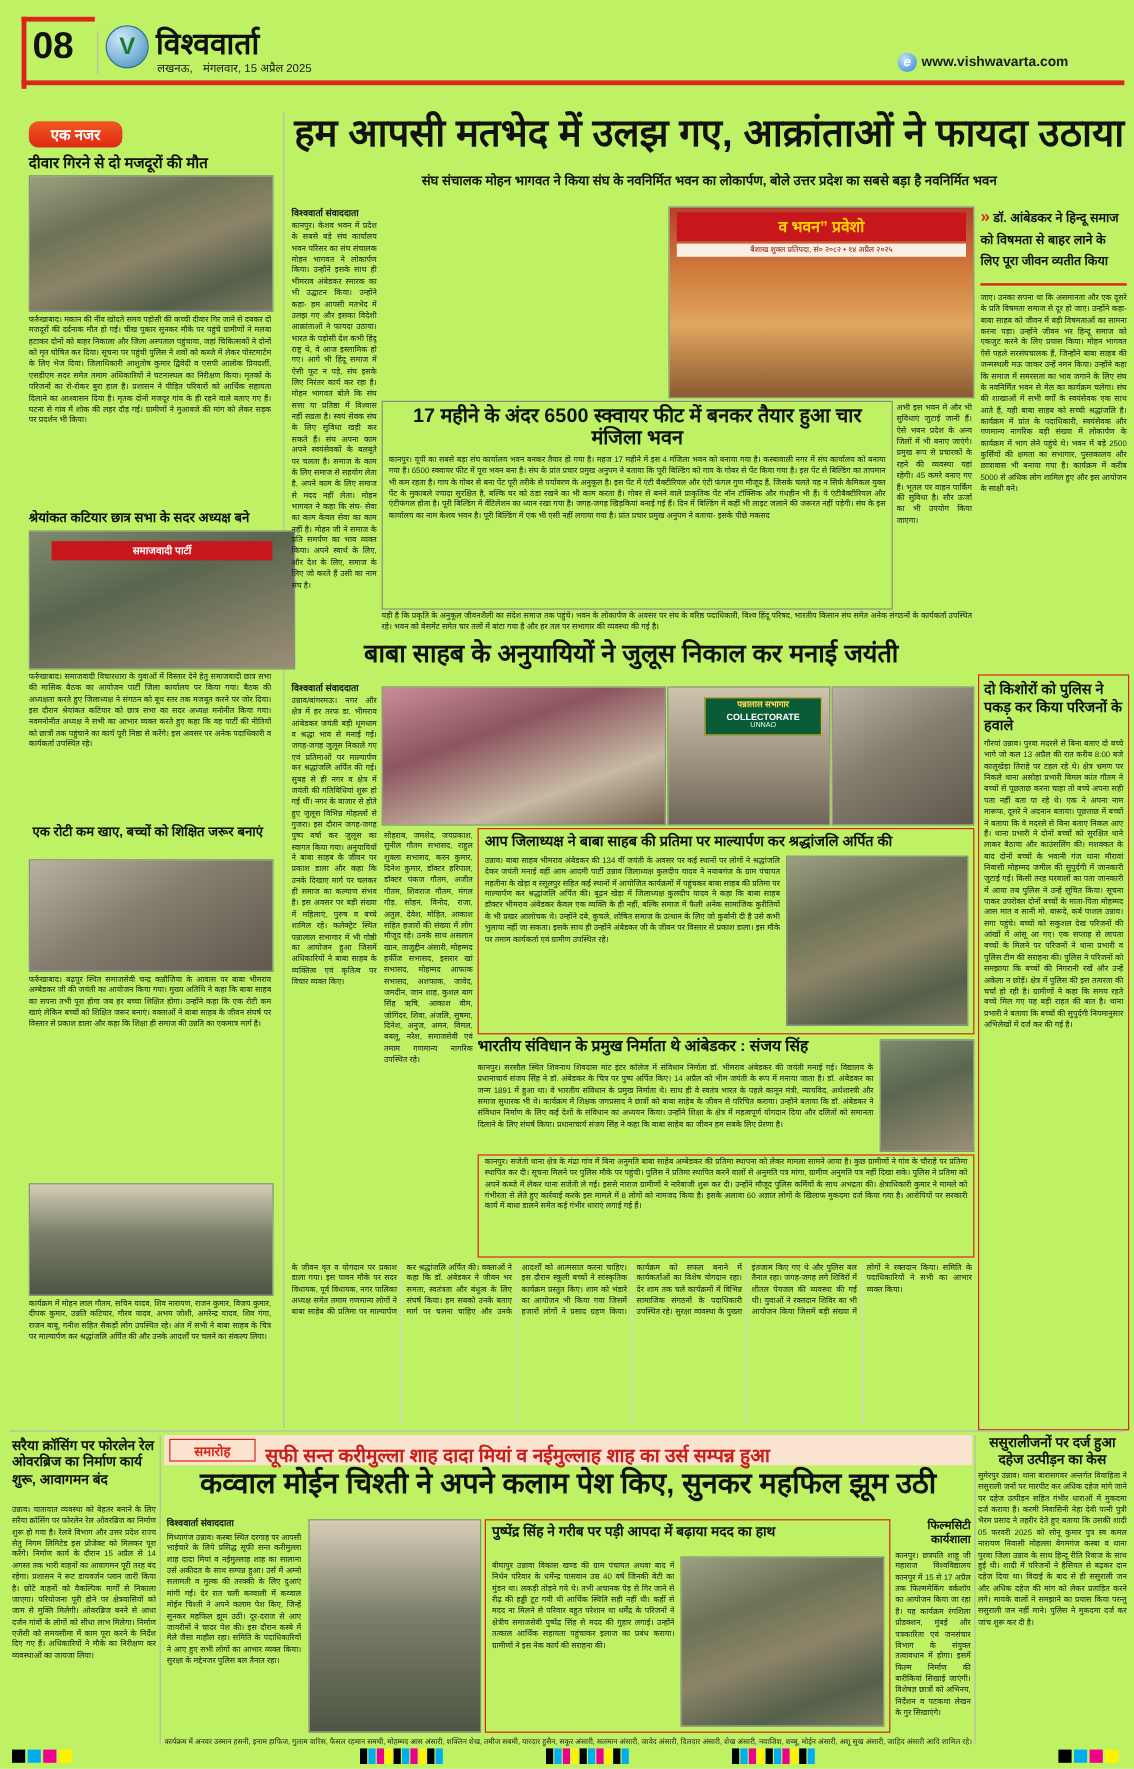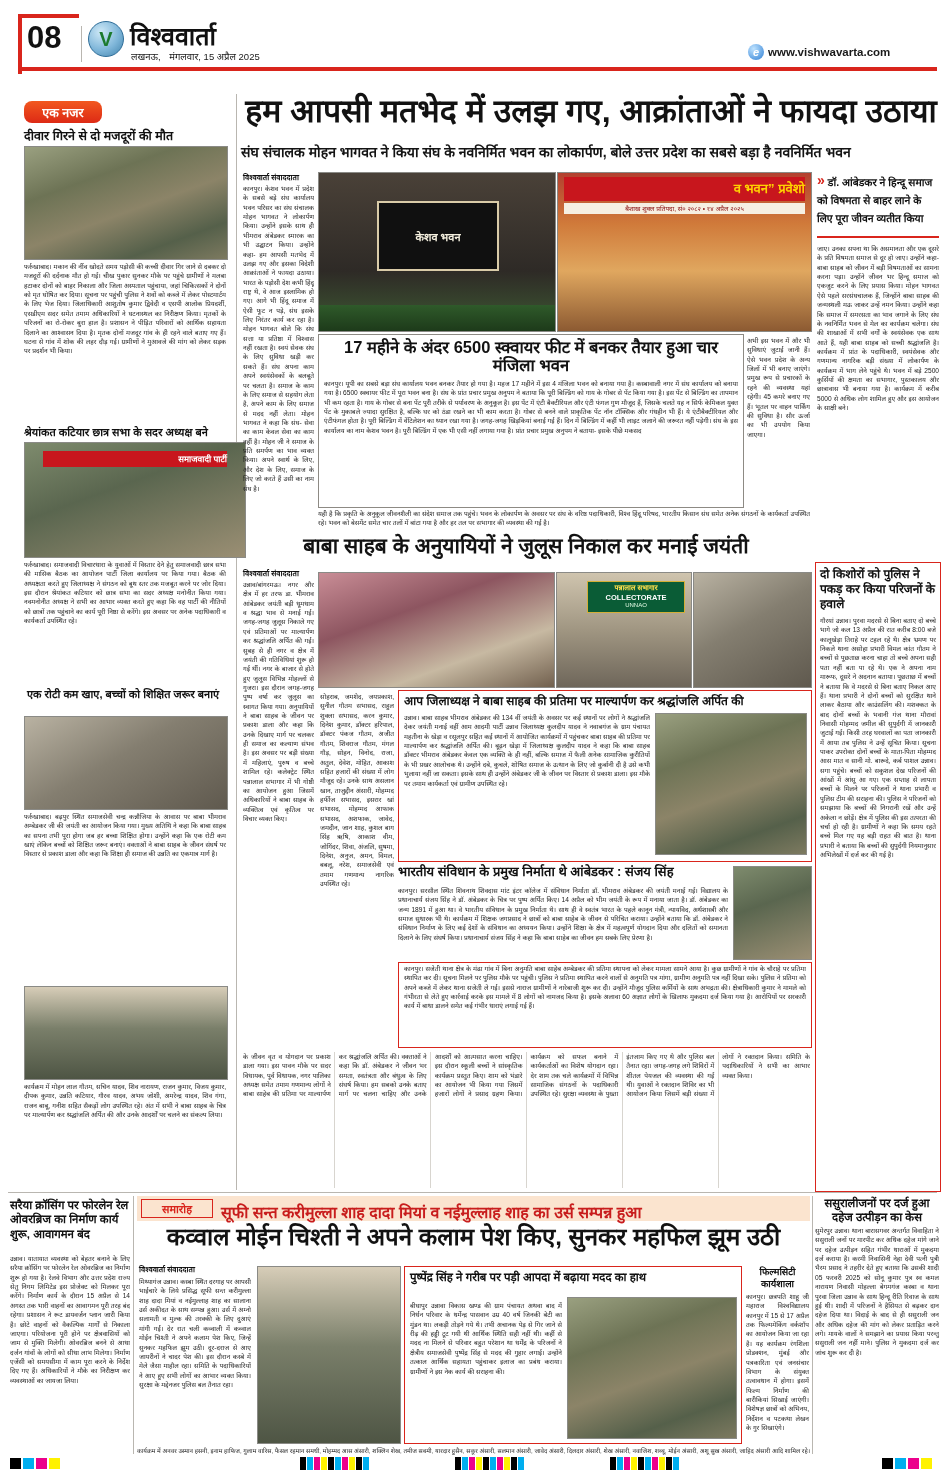--- a/index.html
+++ b/index.html
@@ -1,16 +1,16 @@
 <!DOCTYPE html>
 <html style="--accent: #d9251c; --peach: #fbe4cf; --eknajar: #e8491d; --signgreen: #0a5c36; --bannerred: #c8161d; --banneryellow: #ffd200;"><head>
 <meta charset="utf-8">
 <style>
   html,body{margin:0;padding:0;background:#e8e8e4;}
-  .page{position:relative;width:945px;height:1474px;background:#ffffff;margin:0 auto;
+  .page{position:relative;width:945px;height:1474px;background:#bef264;margin:0 auto;
         font-family:"Liberation Sans","DejaVu Sans",sans-serif;color:#161616;overflow:hidden;}
   .abs{position:absolute;}
   .bt{font-size:6.6px;line-height:1.42;text-align:justify;color:#222;overflow:hidden;word-break:break-word;}
   .byline{font-weight:bold;font-size:7.6px;color:#111;}
   .hl{font-weight:bold;color:#121212;line-height:1.12;}
   .rule{background:#d9251c;}
   .hair{background:#b9b6b0;}
   .photo{position:absolute;overflow:hidden;border:1px solid #8a8a86;}
   .crowd{background:linear-gradient(160deg,#9aa080 0%,#6d7355 30%,#8c8468 55%,#55604a 80%,#7d7a60 100%);}
   .stage{background:linear-gradient(180deg,#4a4138,#2e2a26 62%,#3e5a33);}
@@ -23,21 +23,21 @@
   .redbox{border:1.6px solid var(--accent,#d9251c);}
   .tag-eknajar{background:linear-gradient(180deg,#f2581f,#dd2a15);color:#fff;font-weight:bold;
         font-size:12.5px;border-radius:8px;display:flex;align-items:center;justify-content:center;}
   .pullq{font-weight:bold;font-size:10.5px;line-height:1.35;color:#131313;}
   .colmulti{column-count:6;column-gap:8px;column-rule:1px solid #d8d5cf;}
   .sq{display:inline-block;width:11px;height:11px;margin-right:2px;vertical-align:top;}
   .bar{display:inline-block;width:6px;height:13px;margin-right:1px;vertical-align:top;}
   .sign{background:var(--signgreen,#0a5c36);border:1.5px solid #d4af37;color:#ffe14d;
         text-align:center;line-height:1.25;}
   .banner{background:var(--bannerred,#c8161d);color:var(--banneryellow,#ffd200);
-        font-weight:bold;text-align:right;}
+        font-weight:bold;text-align:center;}
   .plaque{background:#101010;border:2px solid #d9cba8;color:#f5f0df;text-align:center;}
   .kicker{color:#c81d1d;font-weight:bold;font-size:16px;}
   .peach{background:var(--peach,#fbe4cf);}
   .smhl{font-weight:bold;font-size:11px;line-height:1.25;color:#111;}
 </style>
 </head>
 <body>
 
 <div class="page">
 
@@ -68,28 +68,24 @@
     <div class="banner" style="position:absolute;left:18px;top:8px;right:18px;height:16px;font-size:8.5px;line-height:16px;color:#fff;">समाजवादी पार्टी</div>
   </div>
   <div class="abs bt" style="left:24px;top:560px;width:202px;height:126px;">फर्रुखाबाद। समाजवादी विचारधारा के युवाओं में विस्तार देने हेतु समाजवादी छात्र सभा की मासिक बैठक का आयोजन पार्टी जिला कार्यालय पर किया गया। बैठक की अध्यक्षता करते हुए जिलाध्यक्ष ने संगठन को बूथ स्तर तक मजबूत करने पर जोर दिया। इस दौरान श्रेयांकत कटियार को छात्र सभा का सदर अध्यक्ष मनोनीत किया गया। नवमनोनीत अध्यक्ष ने सभी का आभार व्यक्त करते हुए कहा कि वह पार्टी की नीतियों को छात्रों तक पहुंचाने का कार्य पूरी निष्ठा से करेंगे। इस अवसर पर अनेक पदाधिकारी व कार्यकर्ता उपस्थित रहे।</div>
   <div class="abs smhl" style="left:27px;top:688px;width:202px;">एक रोटी कम खाए, बच्चों को शिक्षित जरूर बनाएं</div>
   <div class="photo office" style="left:24px;top:716px;width:202px;height:92px;"></div>
   <div class="abs bt" style="left:24px;top:812px;width:202px;height:172px;">फर्रुखाबाद। बढ़पुर स्थित समाजसेवी चन्द्र कन्नौजिया के आवास पर बाबा भीमराव अम्बेडकर जी की जयंती का आयोजन किया गया। मुख्य अतिथि ने कहा कि बाबा साहब का सपना तभी पूरा होगा जब हर बच्चा शिक्षित होगा। उन्होंने कहा कि एक रोटी कम खाएं लेकिन बच्चों को शिक्षित जरूर बनाएं। वक्ताओं ने बाबा साहब के जीवन संघर्ष पर विस्तार से प्रकाश डाला और कहा कि शिक्षा ही समाज की उन्नति का एकमात्र मार्ग है।</div>
   <div class="photo tent" style="left:24px;top:986px;width:202px;height:92px;"></div>
   <div class="abs bt" style="left:24px;top:1082px;width:202px;height:106px;">कार्यक्रम में मोहन लाल गौतम, सचिन यादव, शिव नारायण, राजन कुमार, विजय कुमार, दीपक कुमार, उन्नति कटियार, गौरव यादव, अभय जोशी, अमरेन्द्र यादव, शिव गंगा, राजन बाबू, गनीश सहित सैकड़ों लोग उपस्थित रहे। अंत में सभी ने बाबा साहब के चित्र पर माल्यार्पण कर श्रद्धांजलि अर्पित की और उनके आदर्शों पर चलने का संकल्प लिया।</div>
 
   <div class="abs hl" style="left:241px;top:94px;width:700px;height:46px;font-size:32px;text-align:center;">हम आपसी मतभेद में उलझ गए, आक्रांताओं ने फायदा उठाया</div>
-  <div class="abs" style="left:241px;top:142px;width:700px;font-size:14px;font-weight:600;color:#141414;">संघ संचालक मोहन भागवत ने किया संघ के नवनिर्मित भवन का लोकार्पण, बोले उत्तर प्रदेश का सबसे बड़ा है नवनिर्मित भवन</div>
+  <div class="abs" style="left:241px;top:142px;width:700px;font-size:11px;font-weight:600;color:#141414;text-align:center;">संघ संचालक मोहन भागवत ने किया संघ के नवनिर्मित भवन का लोकार्पण, बोले उत्तर प्रदेश का सबसे बड़ा है नवनिर्मित भवन</div>
   <div class="abs byline" style="left:243px;top:172px;width:74px;">विश्ववार्ता संवाददाता</div>
   <div class="abs bt" style="left:243px;top:184px;width:71px;height:348px;">कानपुर। केशव भवन में प्रदेश के सबसे बड़े संघ कार्यालय भवन परिसर का संघ संचालक मोहन भागवत ने लोकार्पण किया। उन्होंने इसके साथ ही भीमराव अंबेडकर स्मारक का भी उद्घाटन किया। उन्होंने कहा- हम आपसी मतभेद में उलझ गए और इसका विदेशी आक्रांताओं ने फायदा उठाया। भारत के पड़ोसी देश कभी हिंदू राष्ट्र थे, वे आज इस्लामिक हो गए। आगे भी हिंदू समाज में ऐसी फूट न पड़े, संघ इसके लिए निरंतर कार्य कर रहा है। मोहन भागवत बोले कि संघ सत्ता या प्रतिष्ठा में विश्वास नहीं रखता है। स्वयं सेवक संघ के लिए सुविधा खड़ी कर सकते हैं। संघ अपना काम अपने स्वयंसेवकों के बलबूते पर चलता है। समाज के काम के लिए समाज से सहयोग लेता है, अपने काम के लिए समाज से मदद नहीं लेता। मोहन भागवत ने कहा कि संघ- सेवा का काम केवल सेवा का काम नहीं है। मोहन जी ने समाज के प्रति समर्पण का भाव व्यक्त किया। अपने स्वार्थ के लिए, और देश के लिए, समाज के लिए जो करते हैं उसी का नाम संघ है।</div>
 
-  <div class="photo stage" style="left:318px;top:172px;width:236px;height:158px;">
-    <div class="plaque" style="position:absolute;left:58px;top:28px;width:118px;height:66px;display:flex;align-items:center;justify-content:center;font-size:11px;font-weight:bold;">केशव भवन</div>
-    <div style="position:absolute;left:0;bottom:0;width:100%;height:26px;background:linear-gradient(180deg,#2f5a2a,#1d3a1a);"></div>
-  </div>
   <div class="photo saffron" style="left:557px;top:172px;width:253px;height:158px;">
     <div class="banner" style="position:absolute;left:6px;top:4px;right:6px;height:24px;font-size:13px;line-height:24px;">व भवन” प्रवेशो</div>
     <div style="position:absolute;left:6px;top:30px;right:6px;height:11px;background:#f6efe2;color:#8a1010;font-size:6.5px;text-align:center;line-height:11px;overflow:hidden;">बैशाख शुक्ल प्रतिपदा, सं० २०८२ • १४ अप्रैल २०२५</div>
   </div>
 
   <div class="abs" style="left:817px;top:172px;width:122px;height:64px;border-bottom:2px solid var(--accent);">
     <span style="color:var(--accent);font-weight:bold;font-size:14px;float:left;margin-right:3px;">»</span>
     <span class="pullq">डॉ. आंबेडकर ने हिन्दू समाज को विषमता से बाहर लाने के लिए पूरा जीवन व्यतीत किया</span>
   </div>
   <div class="abs bt" style="left:817px;top:244px;width:122px;height:314px;">जाए। उनका सपना था कि असमानता और एक दूसरे के प्रति विषमता समाज से दूर हो जाए। उन्होंने कहा- बाबा साहब को जीवन में बड़ी विषमताओं का सामना करना पड़ा। उन्होंने जीवन भर हिन्दू समाज को एकजुट करने के लिए प्रयास किया। मोहन भागवत ऐसे पहले सरसंघचालक हैं, जिन्होंने बाबा साहब की जन्मस्थली मऊ जाकर उन्हें नमन किया। उन्होंने कहा कि समाज में समरसता का भाव जगाने के लिए संघ के नवनिर्मित भवन से मेल का कार्यक्रम चलेगा। संघ की शाखाओं में सभी वर्गों के स्वयंसेवक एक साथ आते हैं, यही बाबा साहब को सच्ची श्रद्धांजलि है। कार्यक्रम में प्रांत के पदाधिकारी, स्वयंसेवक और गणमान्य नागरिक बड़ी संख्या में लोकार्पण के कार्यक्रम में भाग लेने पहुंचे थे। भवन में बड़े 2500 कुर्सियों की क्षमता का सभागार, पुस्तकालय और छात्रावास भी बनाया गया है। कार्यक्रम में करीब 5000 से अधिक लोग शामिल हुए और इस आयोजन के साक्षी बने।</div>
@@ -151,21 +147,21 @@
   <div class="abs byline" style="left:139px;top:1264px;width:112px;">विश्ववार्ता संवाददाता</div>
   <div class="abs bt" style="left:139px;top:1277px;width:112px;height:168px;">मिथ्यागंज उन्नाव। कस्बा स्थित दरगाह पर आपसी भाईचारे के लिये प्रसिद्ध सूफी सन्त करीमुल्ला शाह दादा मियां व नईमुल्लाह शाह का सालाना उर्स अकीदत के साथ सम्पन्न हुआ। उर्स में अम्नो सलामती व मुल्क की तरक्की के लिए दुआएं मांगी गईं। देर रात चली कव्वाली में कव्वाल मोईन चिश्ती ने अपने कलाम पेश किए, जिन्हें सुनकर महफिल झूम उठी। दूर-दराज से आए जायरीनों ने चादर पेश की। इस दौरान कस्बे में मेले जैसा माहौल रहा। समिति के पदाधिकारियों ने आए हुए सभी लोगों का आभार व्यक्त किया। सुरक्षा के मद्देनजर पुलिस बल तैनात रहा।</div>
   <div class="photo tent" style="left:257px;top:1266px;width:142px;height:176px;"></div>
 
   <div class="abs redbox" style="left:404px;top:1266px;width:336px;height:176px;">
     <div class="smhl" style="font-size:11.5px;padding:3px 5px 1px;">पुष्पेंद्र सिंह ने गरीब पर पड़ी आपदा में बढ़ाया मदद का हाथ</div>
     <div class="bt" style="position:absolute;left:5px;top:34px;width:152px;height:136px;">बीघापुर उन्नावा विकास खण्ड की ग्राम पंचायत अथवा बाद में निर्धन परिवार के धर्मेन्द्र पासवान उम्र 40 वर्ष जिनकी बेटी का मुंडन था। लकड़ी तोड़ने गये थे। तभी अचानक पेड़ से गिर जाने से रीढ़ की हड्डी टूट गयी थी आर्थिक स्थिति सही नहीं थी। कहीं से मदद ना मिलने से परिवार बहुत परेशान था धर्मेंद्र के परिजनों ने क्षेत्रीय समाजसेवी पुष्पेंद्र सिंह से मदद की गुहार लगाई। उन्होंने तत्काल आर्थिक सहायता पहुंचाकर इलाज का प्रबंध कराया। ग्रामीणों ने इस नेक कार्य की सराहना की।</div>
     <div class="photo crowd" style="left:162px;top:30px;width:168px;height:140px;"></div>
   </div>
 
-  <div class="abs smhl" style="left:746px;top:1266px;width:63px;font-size:9.5px;text-align:center;">फिल्मसिटी कार्यशाला</div>
+  <div class="abs smhl" style="left:746px;top:1266px;width:63px;font-size:9.5px;text-align:right;">फिल्मसिटी कार्यशाला</div>
   <div class="abs bt" style="left:746px;top:1292px;width:63px;height:152px;">कानपुर। छत्रपति शाहू जी महाराज विश्वविद्यालय कानपुर में 15 से 17 अप्रैल तक फिल्ममेकिंग वर्कशॉप का आयोजन किया जा रहा है। यह कार्यक्रम रंगशिला प्रोडक्शन, मुंबई और पत्रकारिता एवं जनसंचार विभाग के संयुक्त तत्वावधान में होगा। इसमें फिल्म निर्माण की बारीकियां सिखाई जाएंगी। विशेषज्ञ छात्रों को अभिनय, निर्देशन व पटकथा लेखन के गुर सिखाएंगे।</div>
 
   <div class="abs smhl" style="left:815px;top:1196px;width:124px;font-size:11.5px;text-align:center;">ससुरालीजनों पर दर्ज हुआ दहेज उत्पीड़न का केस</div>
   <div class="abs bt" style="left:815px;top:1226px;width:124px;height:228px;">सुमेरपुर उन्नाव। थाना बारासगवर अन्तर्गत विवाहिता ने ससुराली जनों पर मारपीट कर अधिक दहेज मांगे जाने पर दहेज उत्पीड़न सहित गंभीर धाराओं में मुकदमा दर्ज कराया है। करमी निवासिनी नेहा देवी पत्नी पुत्री भैरम प्रसाद ने तहरीर देते हुए बताया कि उसकी शादी 05 फरवरी 2025 को सोनू कुमार पुत्र स्व कमल नारायण निवासी मोहल्ला बेगमगंज कस्बा व थाना पुरवा जिला उन्नाव के साथ हिन्दू रीति रिवाज के साथ हुई थी। शादी में परिजनों ने हैसियत से बढ़कर दान दहेज दिया था। विदाई के बाद से ही ससुराली जन और अधिक दहेज की मांग को लेकर प्रताड़ित करने लगे। मायके वालों ने समझाने का प्रयास किया परन्तु ससुराली जन नहीं माने। पुलिस ने मुकदमा दर्ज कर जांच शुरू कर दी है।</div>
 
   <div class="abs" style="left:137px;top:1446px;width:673px;height:10px;font-size:6.2px;color:#222;white-space:nowrap;overflow:hidden;">कार्यक्रम में अनवर उस्मान हसनी, इनाम हाफिज, गुलाम वारिस, फैसल रहमान समधी, मोहम्मद आस अंसारी, शक्लिन शेख, तमीज सबमी, यारदार हुसैन, सकूर अंसारी, सलमान अंसारी, जावेद अंसारी, दिलदार अंसारी, शेख अंसारी, नवाजिश, शब्बू, मोईन अंसारी, अशू सुख अंसारी, जाहिद अंसारी आदि शामिल रहे।</div>
 
   <div class="abs" style="left:10px;top:1458px;"><span class="sq" style="background: rgb(0, 0, 0);"></span><span class="sq" style="background: rgb(0, 174, 239);"></span><span class="sq" style="background: rgb(236, 0, 140);"></span><span class="sq" style="background: rgb(255, 242, 0);"></span></div>
   <div class="abs" style="left:300px;top:1457px;"><span class="bar" style="background: rgb(0, 0, 0);"></span><span class="bar" style="background: rgb(0, 174, 239);"></span><span class="bar" style="background: rgb(236, 0, 140);"></span><span class="bar" style="background: rgb(255, 242, 0);"></span><span class="bar" style="background: rgb(0, 0, 0);"></span><span class="bar" style="background: rgb(0, 174, 239);"></span><span class="bar" style="background: rgb(236, 0, 140);"></span><span class="bar" style="background: rgb(255, 242, 0);"></span><span class="bar" style="background: rgb(0, 0, 0);"></span><span class="bar" style="background: rgb(0, 174, 239);"></span></div>
   <div class="abs" style="left:455px;top:1457px;"><span class="bar" style="background: rgb(0, 0, 0);"></span><span class="bar" style="background: rgb(0, 174, 239);"></span><span class="bar" style="background: rgb(236, 0, 140);"></span><span class="bar" style="background: rgb(255, 242, 0);"></span><span class="bar" style="background: rgb(0, 0, 0);"></span><span class="bar" style="background: rgb(0, 174, 239);"></span><span class="bar" style="background: rgb(236, 0, 140);"></span><span class="bar" style="background: rgb(255, 242, 0);"></span><span class="bar" style="background: rgb(0, 0, 0);"></span><span class="bar" style="background: rgb(0, 174, 239);"></span></div>

